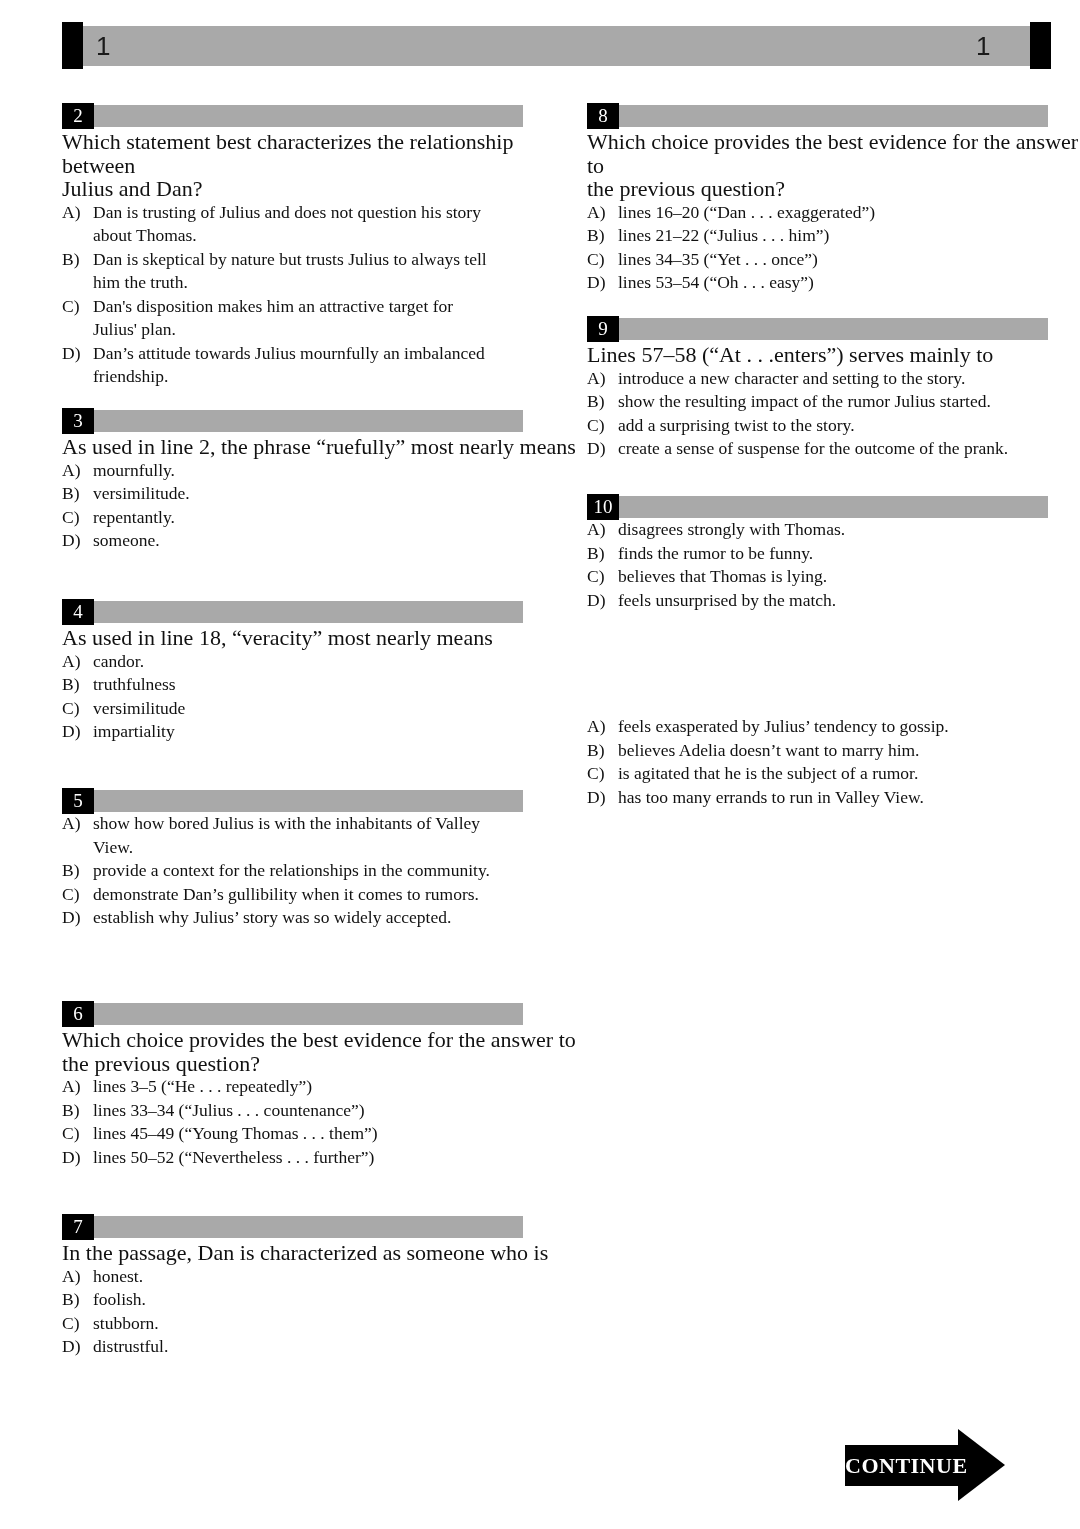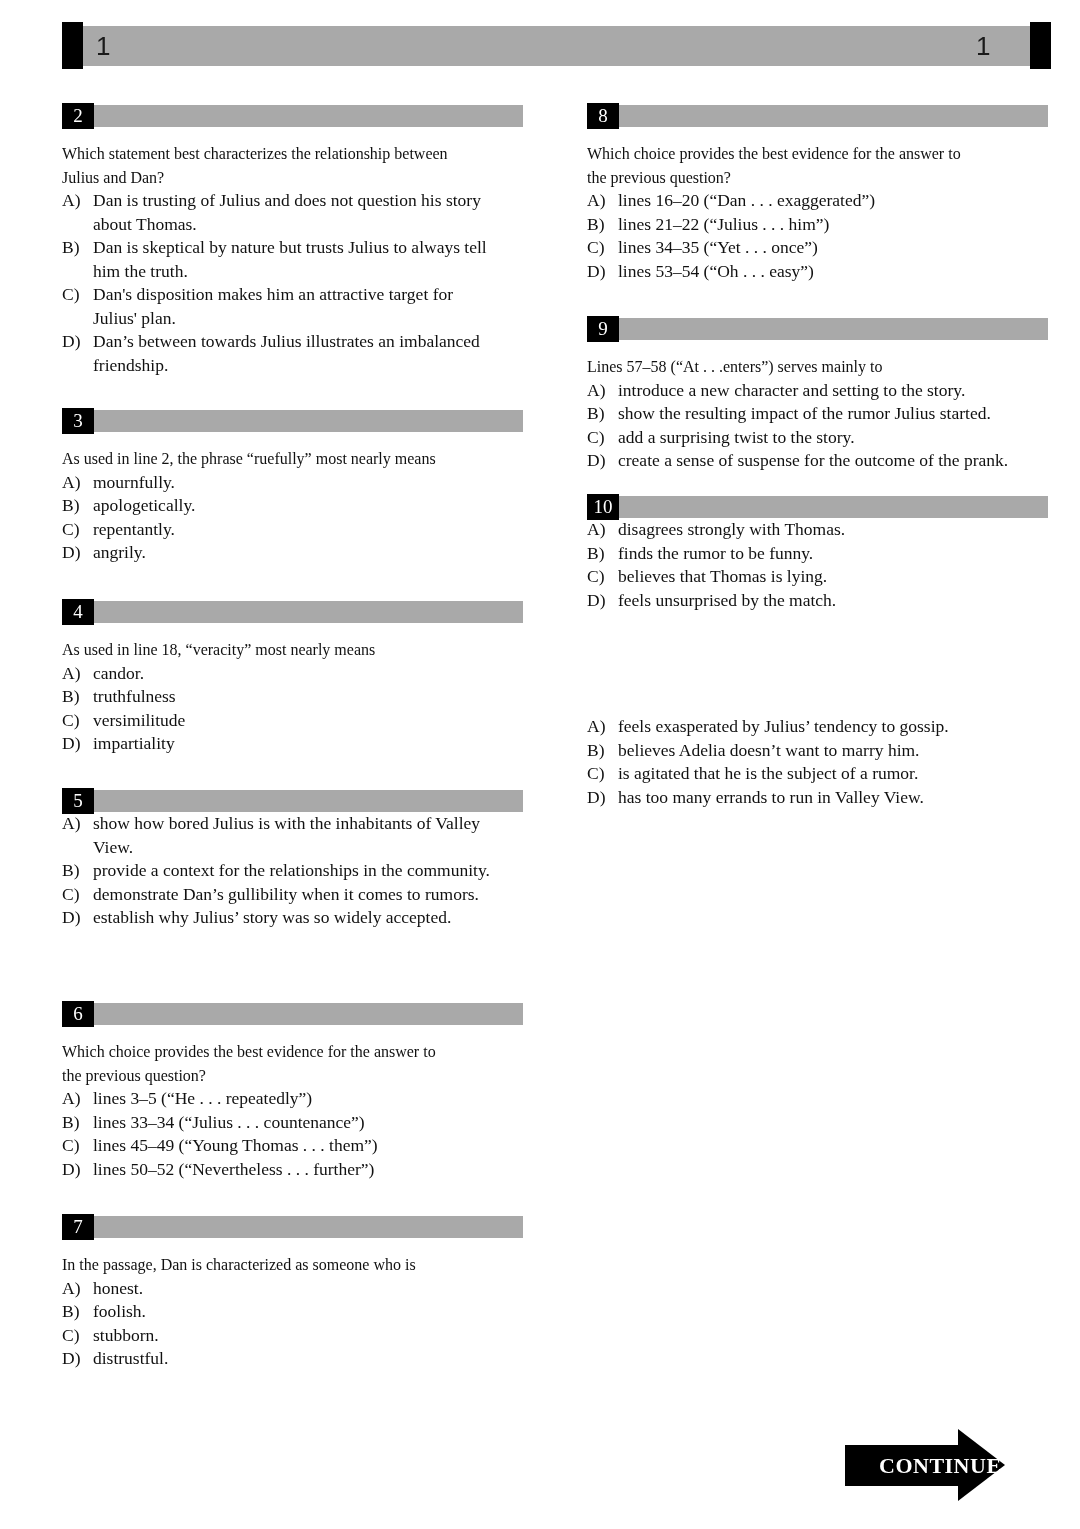--- a/index.html
+++ b/index.html
@@ -14,29 +14,29 @@
            font-family:"Liberation Sans", sans-serif;}
   .hdr-num.left{left:96px;}
   .hdr-num.right{left:976px;}
   
   .question{position:absolute;}
   .q-left{left:62px;width:515px;}
   .q-right{left:587px;width:493px;}
   .qbar{position:relative;width:461px;height:22px;background:#a9a9a9;margin-top:2px;}
   .qnum{position:absolute;left:0;top:-2px;min-width:22px;padding:0 5px;height:26px;background:#000000;
         color:#ffffff;font-size:19px;line-height:26px;text-align:center;}
-  .stem{margin-top:15px;font-size:16px;line-height:23.5px;white-space:pre-line;}
+  .stem{margin-top:3px;font-size:22px;line-height:23.5px;white-space:pre-line;}
   .option{display:flex;font-size:17.5px;line-height:23.5px;}
   .letter{flex:none;width:31px;}
   .otext{flex:1;white-space:pre-line;}
   
   .continue{position:absolute;left:845px;top:1428px;width:160px;height:73px;cursor:pointer;}
   .cont-rect{position:absolute;left:0;top:17px;width:114px;height:41px;background:#000000;}
   .cont-label{position:absolute;left:0;top:17px;width:114px;height:41px;color:#ffffff;
-              font-weight:bold;font-size:22px;line-height:41px;text-align:center;letter-spacing:0.5px;padding-left:34px;}
+              font-weight:bold;font-size:22px;line-height:41px;text-align:center;letter-spacing:0.5px;}
   .cont-tri{position:absolute;left:113px;top:1px;width:0;height:0;
             border-left:47px solid #000000;border-top:36px solid transparent;border-bottom:36px solid transparent;}
 </style>
 </head>
 <body>
 
 <div class="page">
 
   <div class="hdr-bar"></div>
   <div class="hdr-sq left"></div>
@@ -60,45 +60,45 @@
       <span class="otext">Dan is skeptical by nature but trusts Julius to always tell
 him the truth.</span>
     </div>
     <div class="option">
       <span class="letter">C)</span>
       <span class="otext">Dan's disposition makes him an attractive target for
 Julius' plan.</span>
     </div>
     <div class="option">
       <span class="letter">D)</span>
-      <span class="otext">Dan’s between towards Julius illustrates an imbalanced
+      <span class="otext">Dan’s attitude towards Julius mournfully an imbalanced
 friendship.</span>
     </div>
   </div>
 
   <div class="question q-left" style="top:408px">
     <div class="qbar">
       <span class="qnum">3</span>
     </div>
     <div class="stem">As used in line 2, the phrase “ruefully” most nearly means</div>
     <div class="option">
       <span class="letter">A)</span>
       <span class="otext">mournfully.</span>
     </div>
     <div class="option">
       <span class="letter">B)</span>
-      <span class="otext">apologetically.</span>
+      <span class="otext">versimilitude.</span>
     </div>
     <div class="option">
       <span class="letter">C)</span>
       <span class="otext">repentantly.</span>
     </div>
     <div class="option">
       <span class="letter">D)</span>
-      <span class="otext">angrily.</span>
+      <span class="otext">someone.</span>
     </div>
   </div>
 
   <div class="question q-left" style="top:599px">
     <div class="qbar">
       <span class="qnum">4</span>
     </div>
     <div class="stem">As used in line 18, “veracity” most nearly means</div>
     <div class="option">
       <span class="letter">A)</span>

